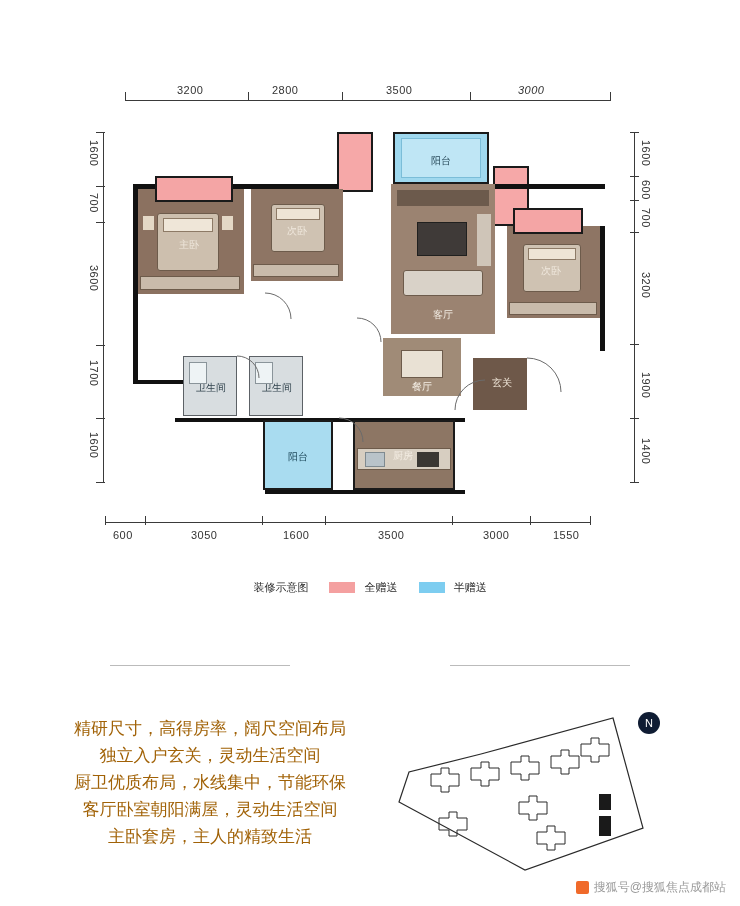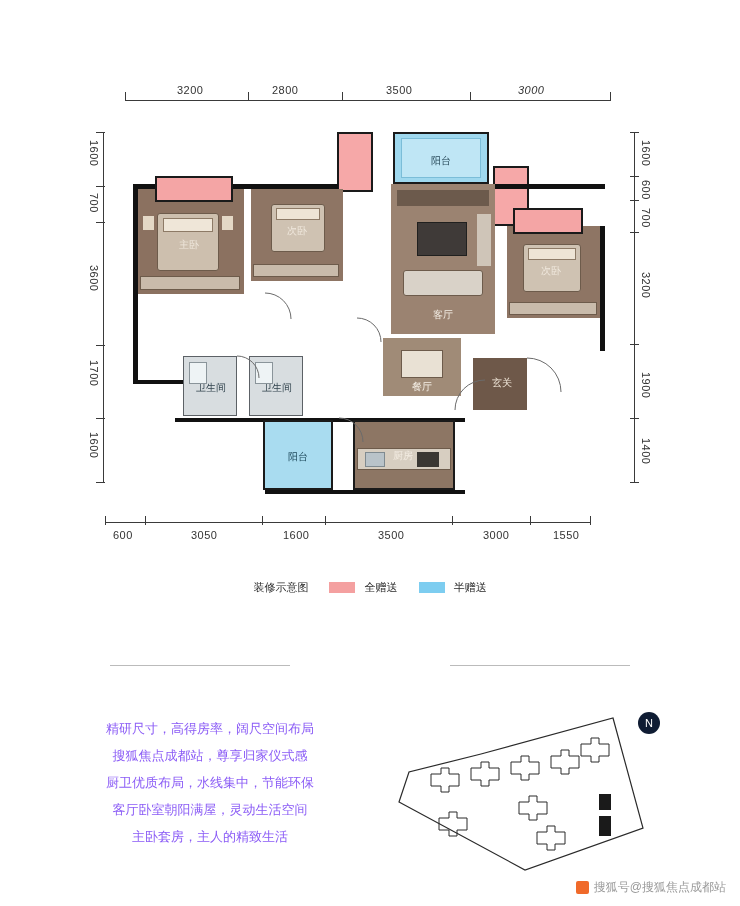--- a/index.html
+++ b/index.html
@@ -34,21 +34,21 @@
   .legend span{vertical-align:middle;}
   .swatch{display:inline-block;width:26px;height:11px;vertical-align:middle;margin:0 6px 0 18px;}
   .sw-red{background:#f4a0a0;}
   .sw-blue{background:#7dcdf0;}
 
   
   .sec{position:absolute;left:0;top:645px;width:740px;height:40px;}
   .sec .line{position:absolute;top:20px;height:1px;background:#bbb;}
 
   
-  .points{position:absolute;left:60px;top:715px;width:300px;text-align:center;font-size:13px;line-height:27px;color:#8b5cf6;}
+  .points{position:absolute;left:60px;top:715px;width:300px;text-align:center;font-size:17px;line-height:27px;color:#a16207;}
 
   
   .site{position:absolute;left:385px;top:710px;width:270px;height:165px;}
   .compass{position:absolute;right:80px;top:712px;width:22px;height:22px;border-radius:50%;background:#0f1c33;color:#fff;font-size:11px;display:flex;align-items:center;justify-content:center;}
 
   
   .wm{position:absolute;right:14px;bottom:10px;font-size:12px;color:#9a9a9a;display:flex;align-items:center;gap:5px;}
   .wm .logo{display:inline-block;width:13px;height:13px;border-radius:2px;background:#f06a2a;}
 </style>
 </head>
@@ -212,21 +212,21 @@
   </div>
 
   <div class="sec">
     <div class="line" style="left:110px;width:180px;"></div>
     <div class="line" style="left:450px;width:180px;"></div>
 
   </div>
 
   <div class="points">
     <div>精研尺寸，高得房率，阔尺空间布局</div>
-    <div>搜狐焦点成都站，尊享归家仪式感</div>
+    <div>独立入户玄关，灵动生活空间</div>
     <div>厨卫优质布局，水线集中，节能环保</div>
     <div>客厅卧室朝阳满屋，灵动生活空间</div>
     <div>主卧套房，主人的精致生活</div>
   </div>
 
   <div class="site">
     <svg width="270" height="165">
       <polygon points="228,8 258,118 140,160 14,92 24,62 96,44" fill="none" stroke="#2a2a2a" stroke-width="1.2"></polygon>
       <g fill="none" stroke="#2a2a2a" stroke-width="1">
         <path d="M46,64 h10 v-6 h8 v6 h10 v12 h-10 v6 h-8 v-6 h-10 z"></path>

